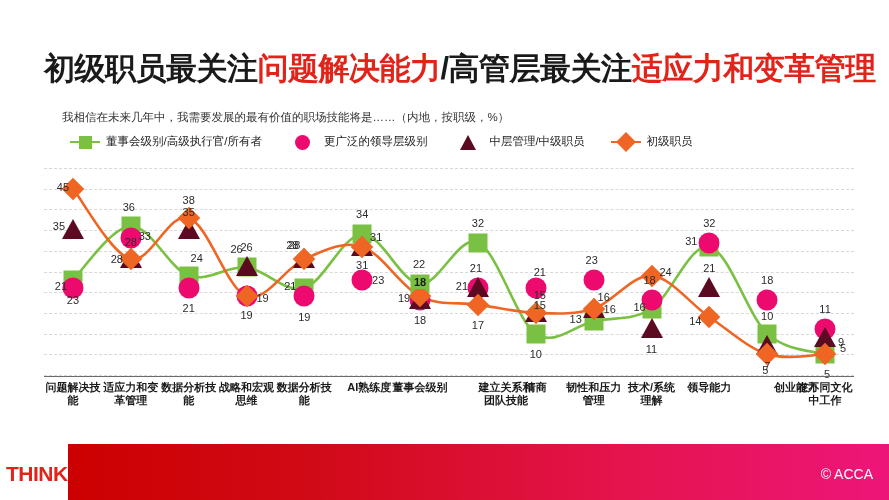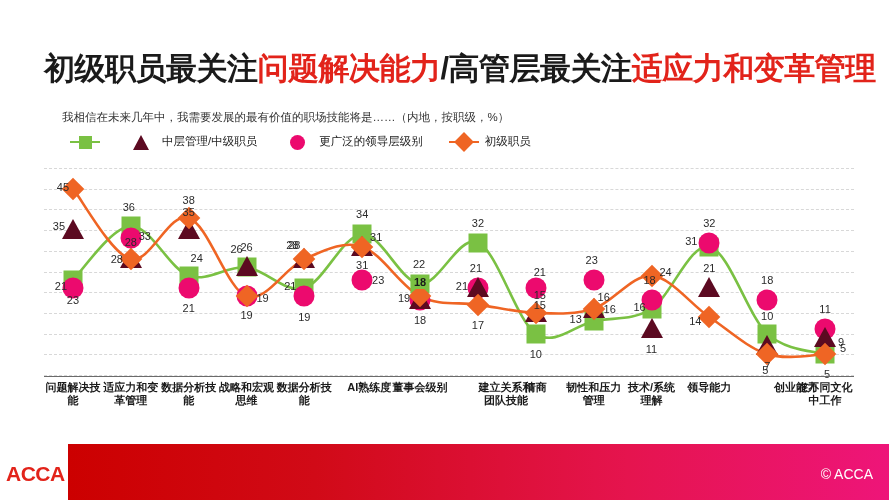--- a/index.html
+++ b/index.html
@@ -160,32 +160,33 @@
 <div id="title"><span>初级职员最关注</span><span class="hl">问题解决能力</span><span>/高管层最关注</span><span class="hl">适应力和变革管理</span></div>
 
 <div id="subtitle">我相信在未来几年中，我需要发展的最有价值的职场技能将是……（内地，按职级，%）</div>
 
 <div id="legend">
   <div class="legend-item">
     <span class="lg-mark">
       <span class="lg-line" style="background:#7ac143"></span>
         <span class="lg-sq"></span>
     </span>
+    <span class="legend-label">董事会级别/高级执行官/所有者</span>
+  </div>
+  <div class="legend-item">
+    <span class="lg-mark">
+        <span class="lg-ci"></span>
+      </span>
+    <span class="legend-label">更广泛的领导层级别</span>
   </div>
   <div class="legend-item">
     <span class="lg-mark">
         <span class="lg-tr"></span>
       </span>
     <span class="legend-label">中层管理/中级职员</span>
-  </div>
-  <div class="legend-item">
-    <span class="lg-mark">
-        <span class="lg-ci"></span>
-      </span>
-    <span class="legend-label">更广泛的领导层级别</span>
   </div>
   <div class="legend-item">
     <span class="lg-mark">
       <span class="lg-line" style="background:#ef6524"></span>
         <span class="lg-di"></span>
     </span>
     <span class="legend-label">初级职员</span>
   </div>
 </div>
 
@@ -338,15 +339,15 @@
     <div class="xlab" style="left: 491.786px;">情商</div>
     <div class="xlab" style="left: 549.643px;">韧性和压力管理</div>
     <div class="xlab" style="left: 607.5px;">技术/系统理解</div>
     <div class="xlab" style="left: 665.357px;">领导能力</div>
     <div class="xlab" style="left: 752px;">创业能力</div>
     <div class="xlab" style="left: 781.071px;">在不同文化中工作</div>
   </div>
 
 <div id="footer">
   <div id="footer-bar"></div>
-  <div id="acca-logo">ACCA</div>
+  <div id="acca-logo">THINK</div>
   <div id="copyright">© ACCA</div>
 </div>
 
 </body></html>

